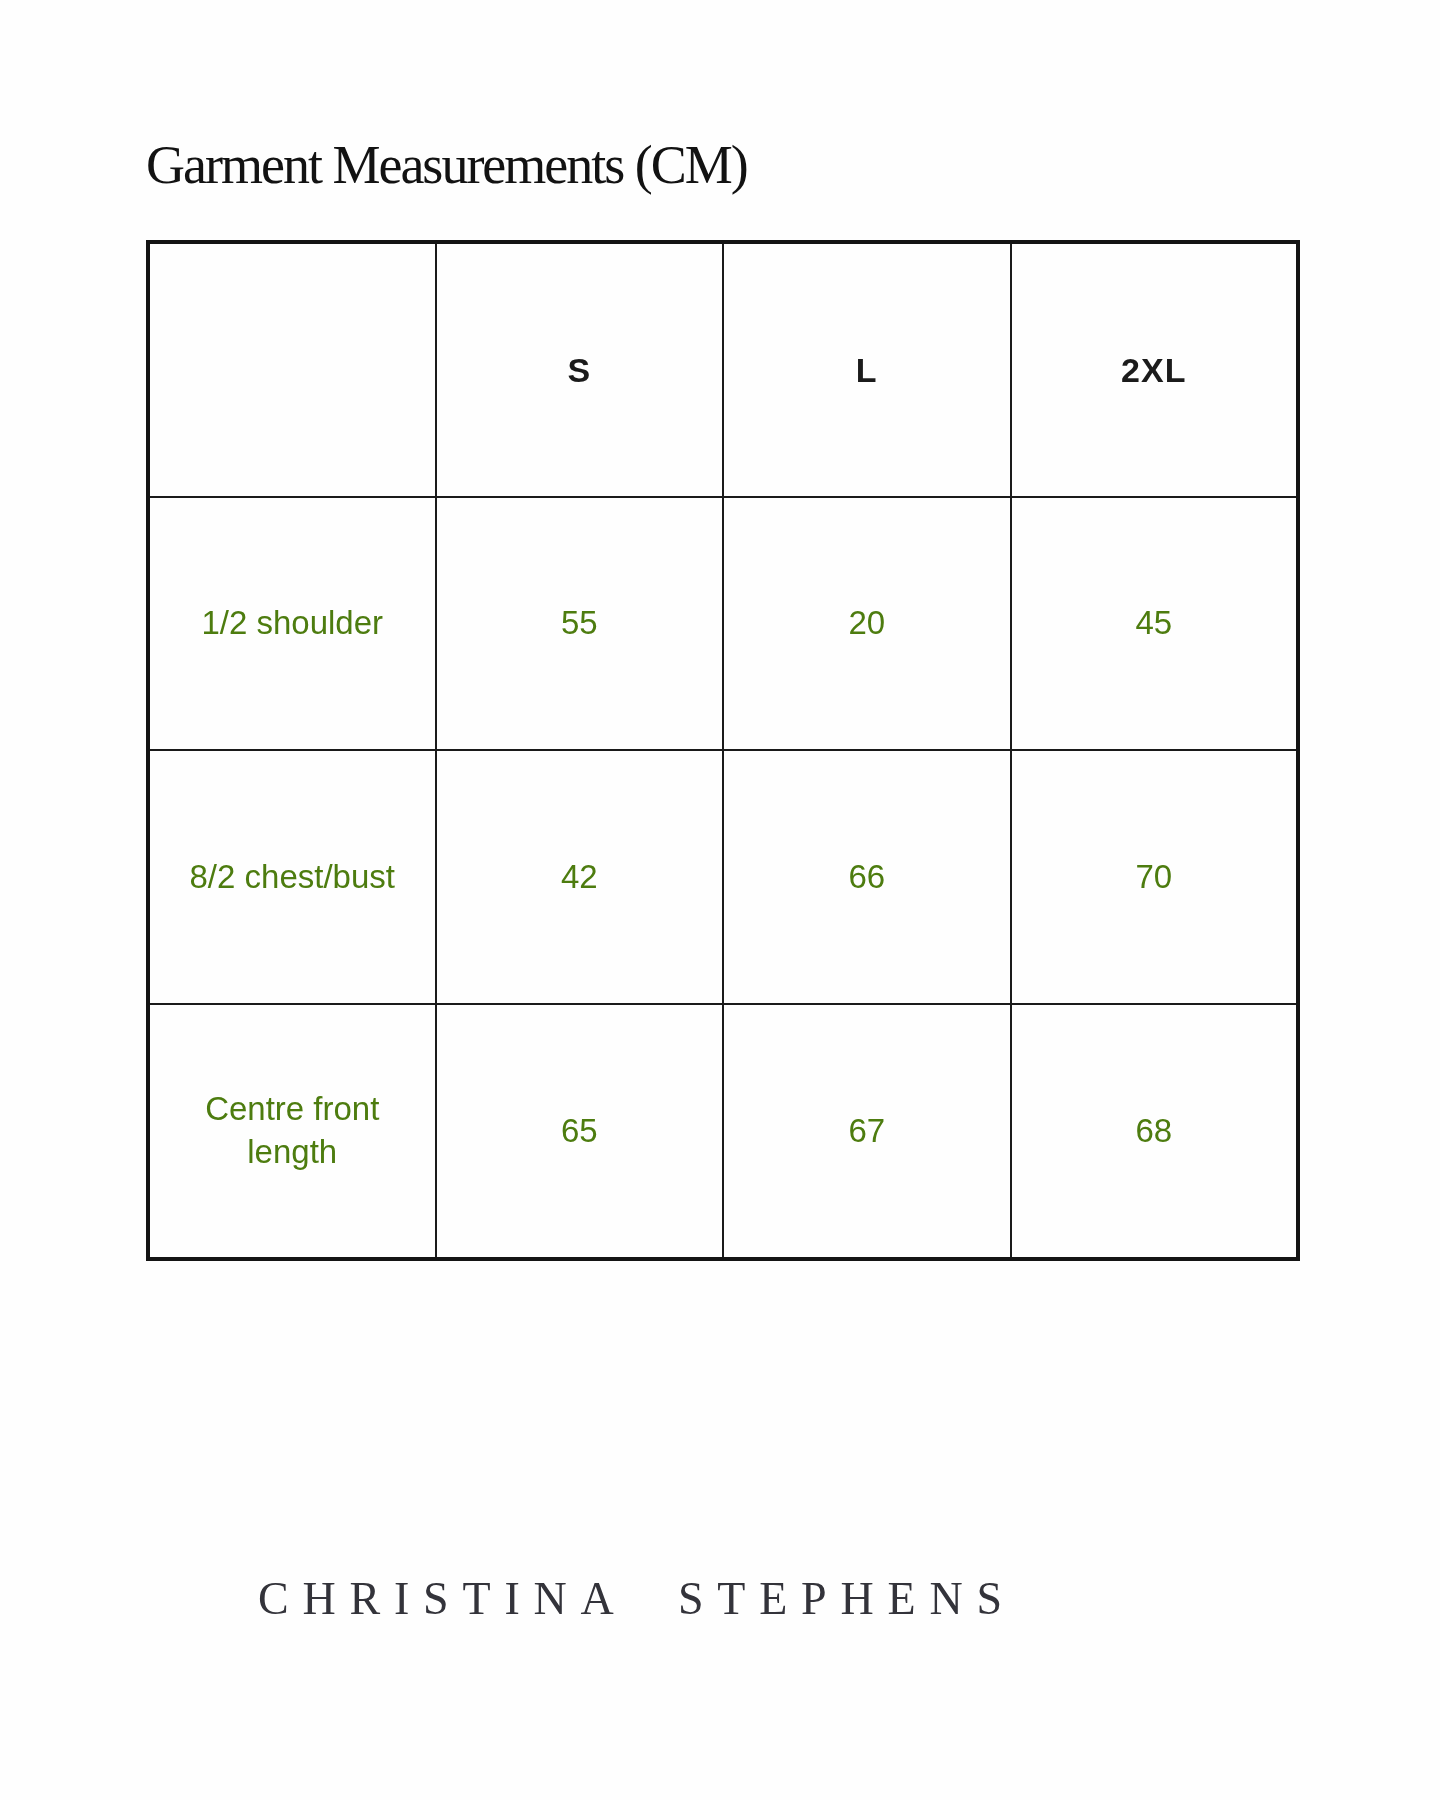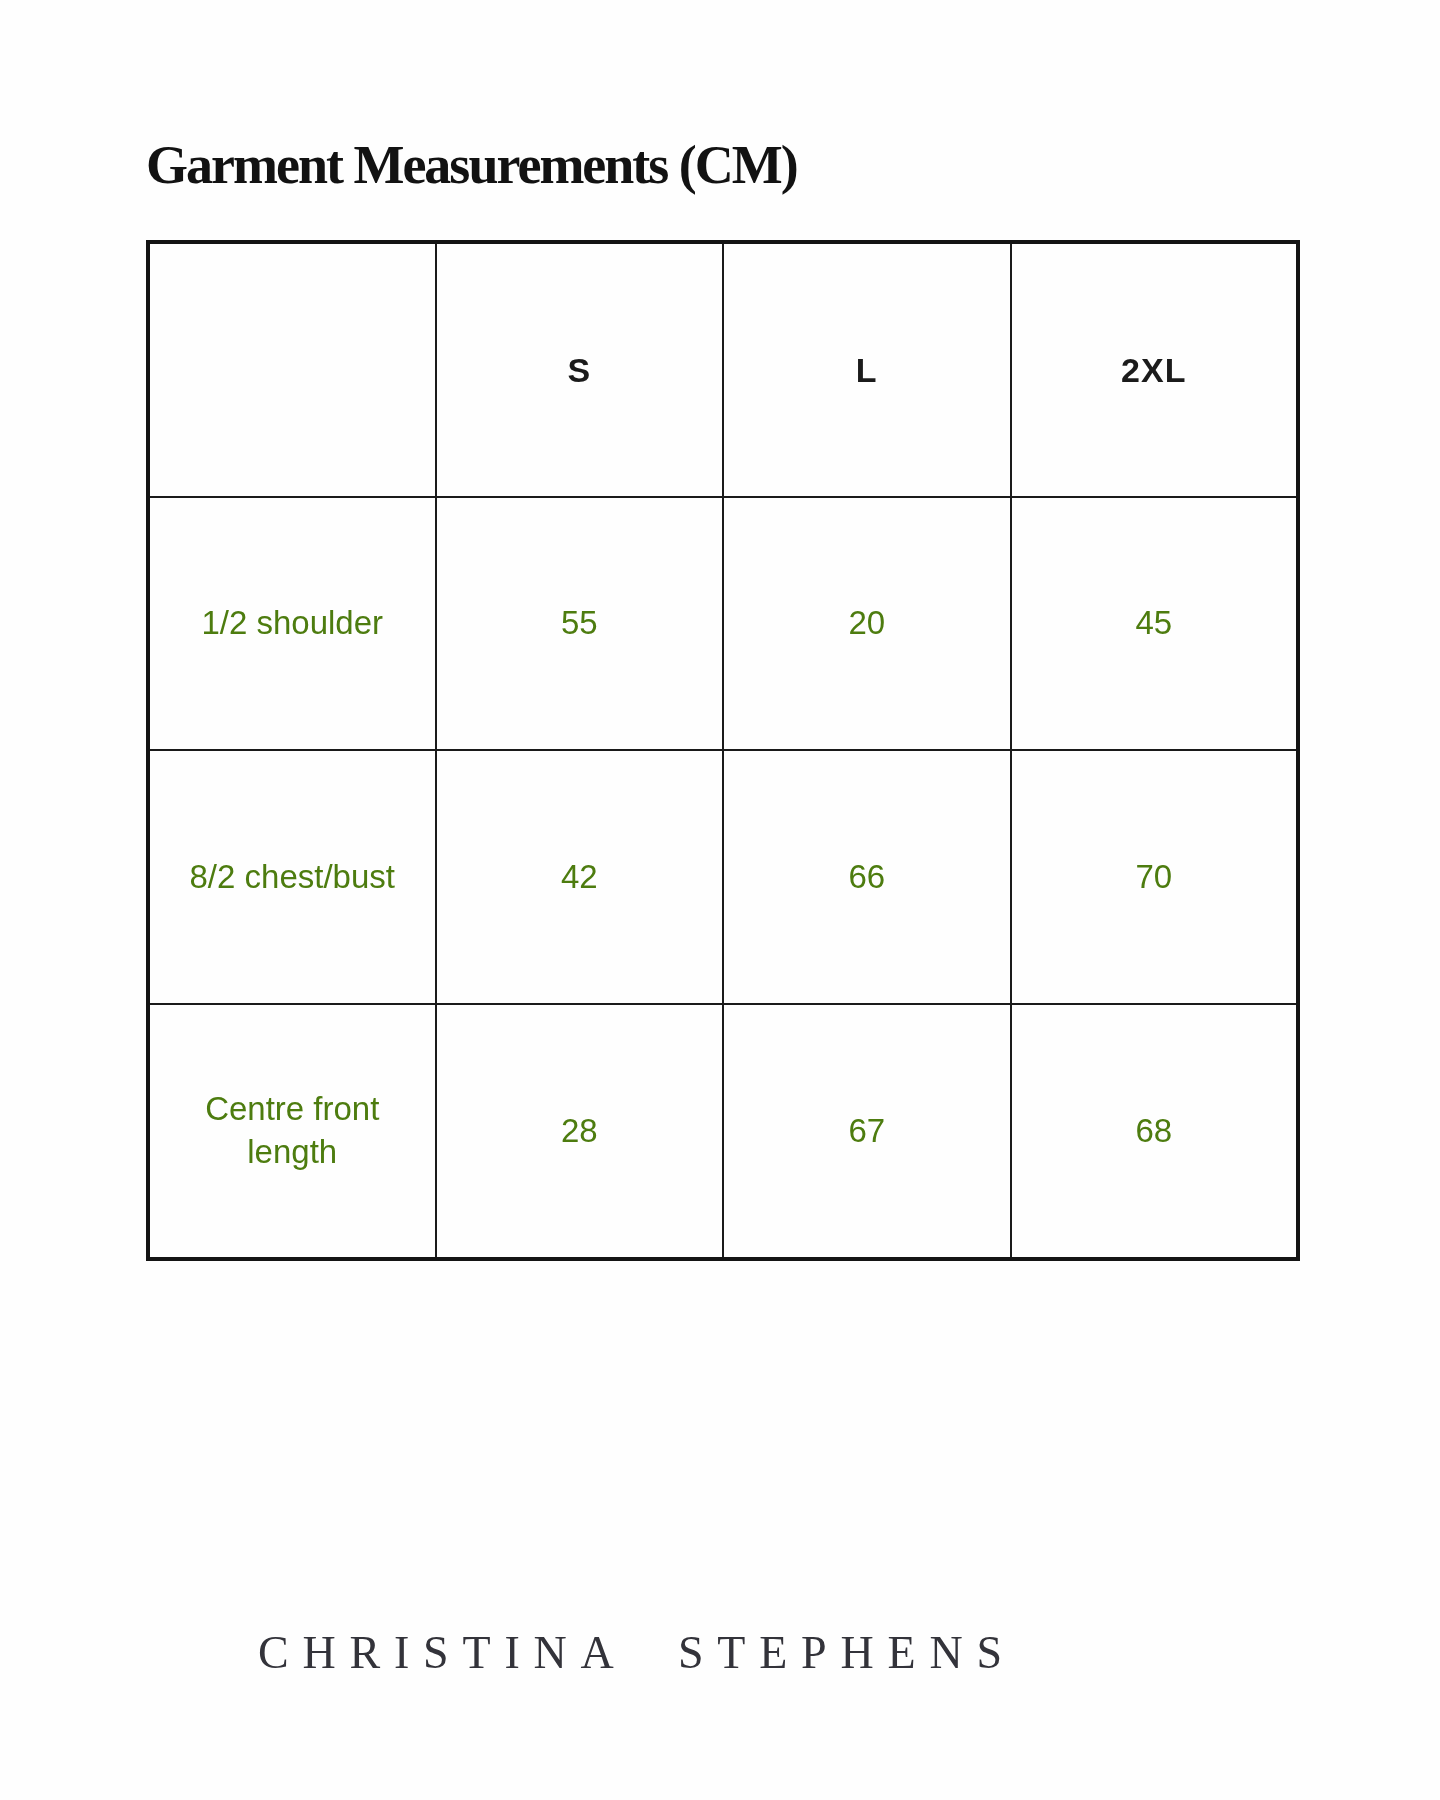--- a/index.html
+++ b/index.html
@@ -10,21 +10,21 @@
     background: #fefefe;
     font-family: "Liberation Sans", sans-serif;
     overflow: hidden;
   }
 
   .page-title {
     position: absolute;
     left: 146px;
     top: 138px;
     font-family: "Liberation Serif", serif;
-    font-weight: 700;
+    font-weight: 400;
     font-size: 54px;
     line-height: 1;
     letter-spacing: -2px;
     color: #121212;
     white-space: nowrap;
   }
 
   table.size-table {
     position: absolute;
     left: 146px;
@@ -48,21 +48,21 @@
   table.size-table td.th {
     font-weight: 700;
     font-size: 34px;
     letter-spacing: 1px;
     color: #1b1b1b;
   }
 
   .brand {
     position: absolute;
     left: 0;
-    top: 1630px;
+    top: 1576px;
     width: 1260px;
     text-align: center;
     text-indent: 0.3em;
     font-family: "Liberation Serif", serif;
     font-weight: 400;
     font-size: 46px;
     line-height: 1;
     letter-spacing: 0.3em;
     word-spacing: 0.6em;
     color: #33333a;
@@ -89,20 +89,20 @@
       <td>45</td>
     </tr>
     <tr>
       <td>8/2 chest/bust</td>
       <td>42</td>
       <td>66</td>
       <td>70</td>
     </tr>
     <tr>
       <td>Centre front length</td>
-      <td>28</td>
+      <td>65</td>
       <td>67</td>
       <td>68</td>
     </tr>
   </tbody>
 </table>
 
 <div class="brand">CHRISTINA STEPHENS</div>
 
 </body></html>

